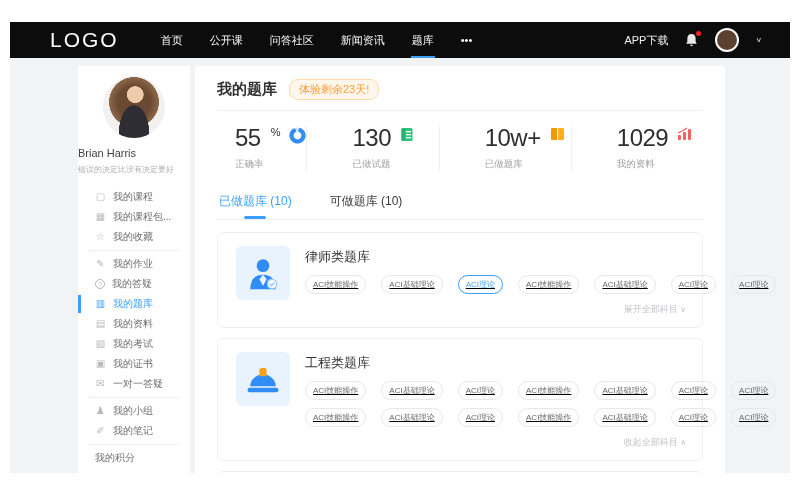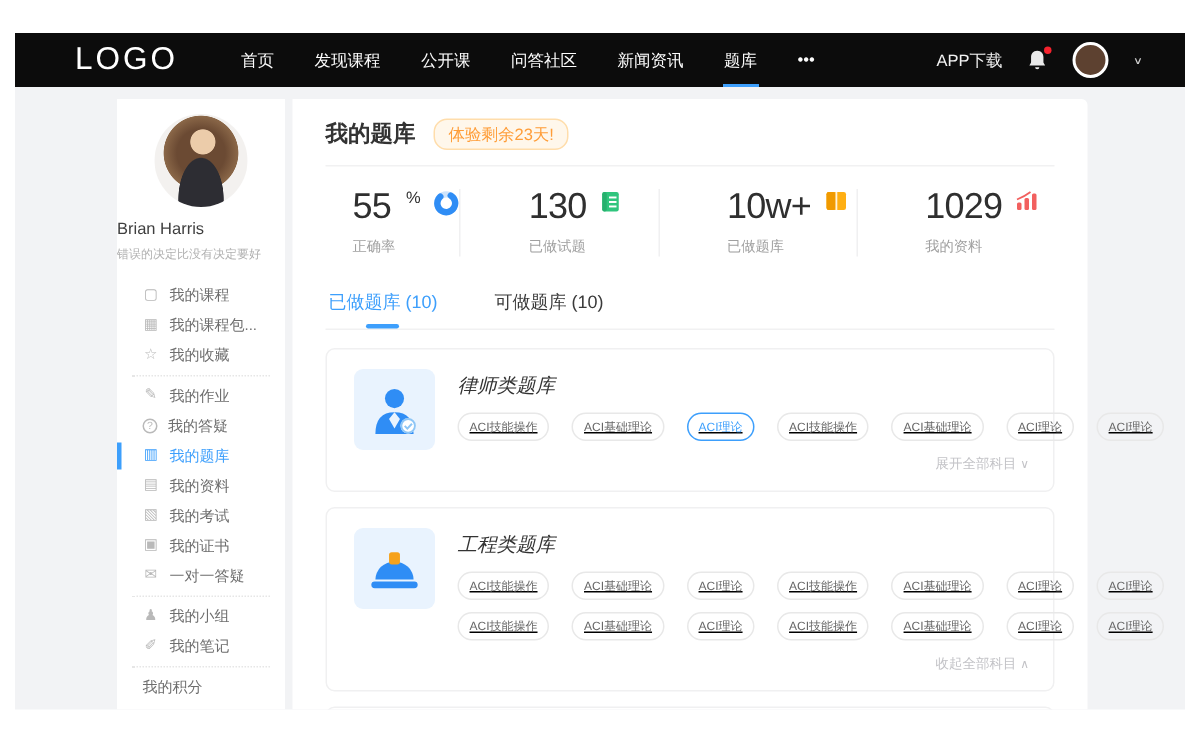--- a/index.html
+++ b/index.html
@@ -69,37 +69,36 @@
 
   .tabs { display:flex; gap:34px; margin-top:2px; position:relative; }
   .tab { position:relative; font-size:12px; color:#3a3a3a; padding:7px 2px 9px; cursor:pointer; }
   .tab.active { color:#3d9ffc; }
   .tab.active::after { content:""; position:absolute; left:50%; transform:translateX(-50%); bottom:0; width:22px; height:3px; border-radius:2px; background:#3d9ffc; z-index:1; }
 
   .bank-list { margin-top:12px; display:flex; flex-direction:column; gap:10px; }
   .bank-card { border:1px solid #f0f0f1; border-radius:6px; padding:13px 16px 8px 18px; display:flex; gap:15px; }
   .bank-avatar { width:54px; height:54px; border-radius:6px; background:#e9f3fe; flex:none; display:flex; align-items:center; justify-content:center; }
   .bank-body { flex:1; min-width:0; }
-  .bank-title { font-size:13px; color:#333; margin:2px 0 9px;font-style:italic; }
+  .bank-title { font-size:13px; color:#333; margin:2px 0 9px; }
   .tag-row { display:flex; gap:15px; margin-bottom:8px;text-decoration:underline; }
   .tag { border:1px solid #e8e8e8; border-radius:10px; padding:3px 7px; font-size:8px; color:#666; white-space:nowrap; cursor:pointer; }
   .tag.hl { border-color:#3d9ffc; color:#3d9ffc; }
   .bank-toggle { text-align:right; font-size:9px; color:#c3c3c7; padding:1px 0 3px; cursor:pointer; }
   .bank-toggle .chev { font-size:8px; }
 </style>
 </head>
 <body>
 
 <div class="stage">
 
   <div class="navbar">
     <div class="logo">LOGO</div>
     <div class="nav-items">
         <span class="nav-item">首页</span>
-        <span class="nav-item">发现课程</span>
         <span class="nav-item">公开课</span>
         <span class="nav-item">问答社区</span>
         <span class="nav-item">新闻资讯</span>
         <span class="nav-item active">题库</span>
         <span class="nav-item">•••</span>
       </div>
     <div class="nav-right">
       <span class="app-download">APP下载</span>
       <span class="bell-wrap">
         <svg width="15" height="16" viewBox="0 0 16 17">

